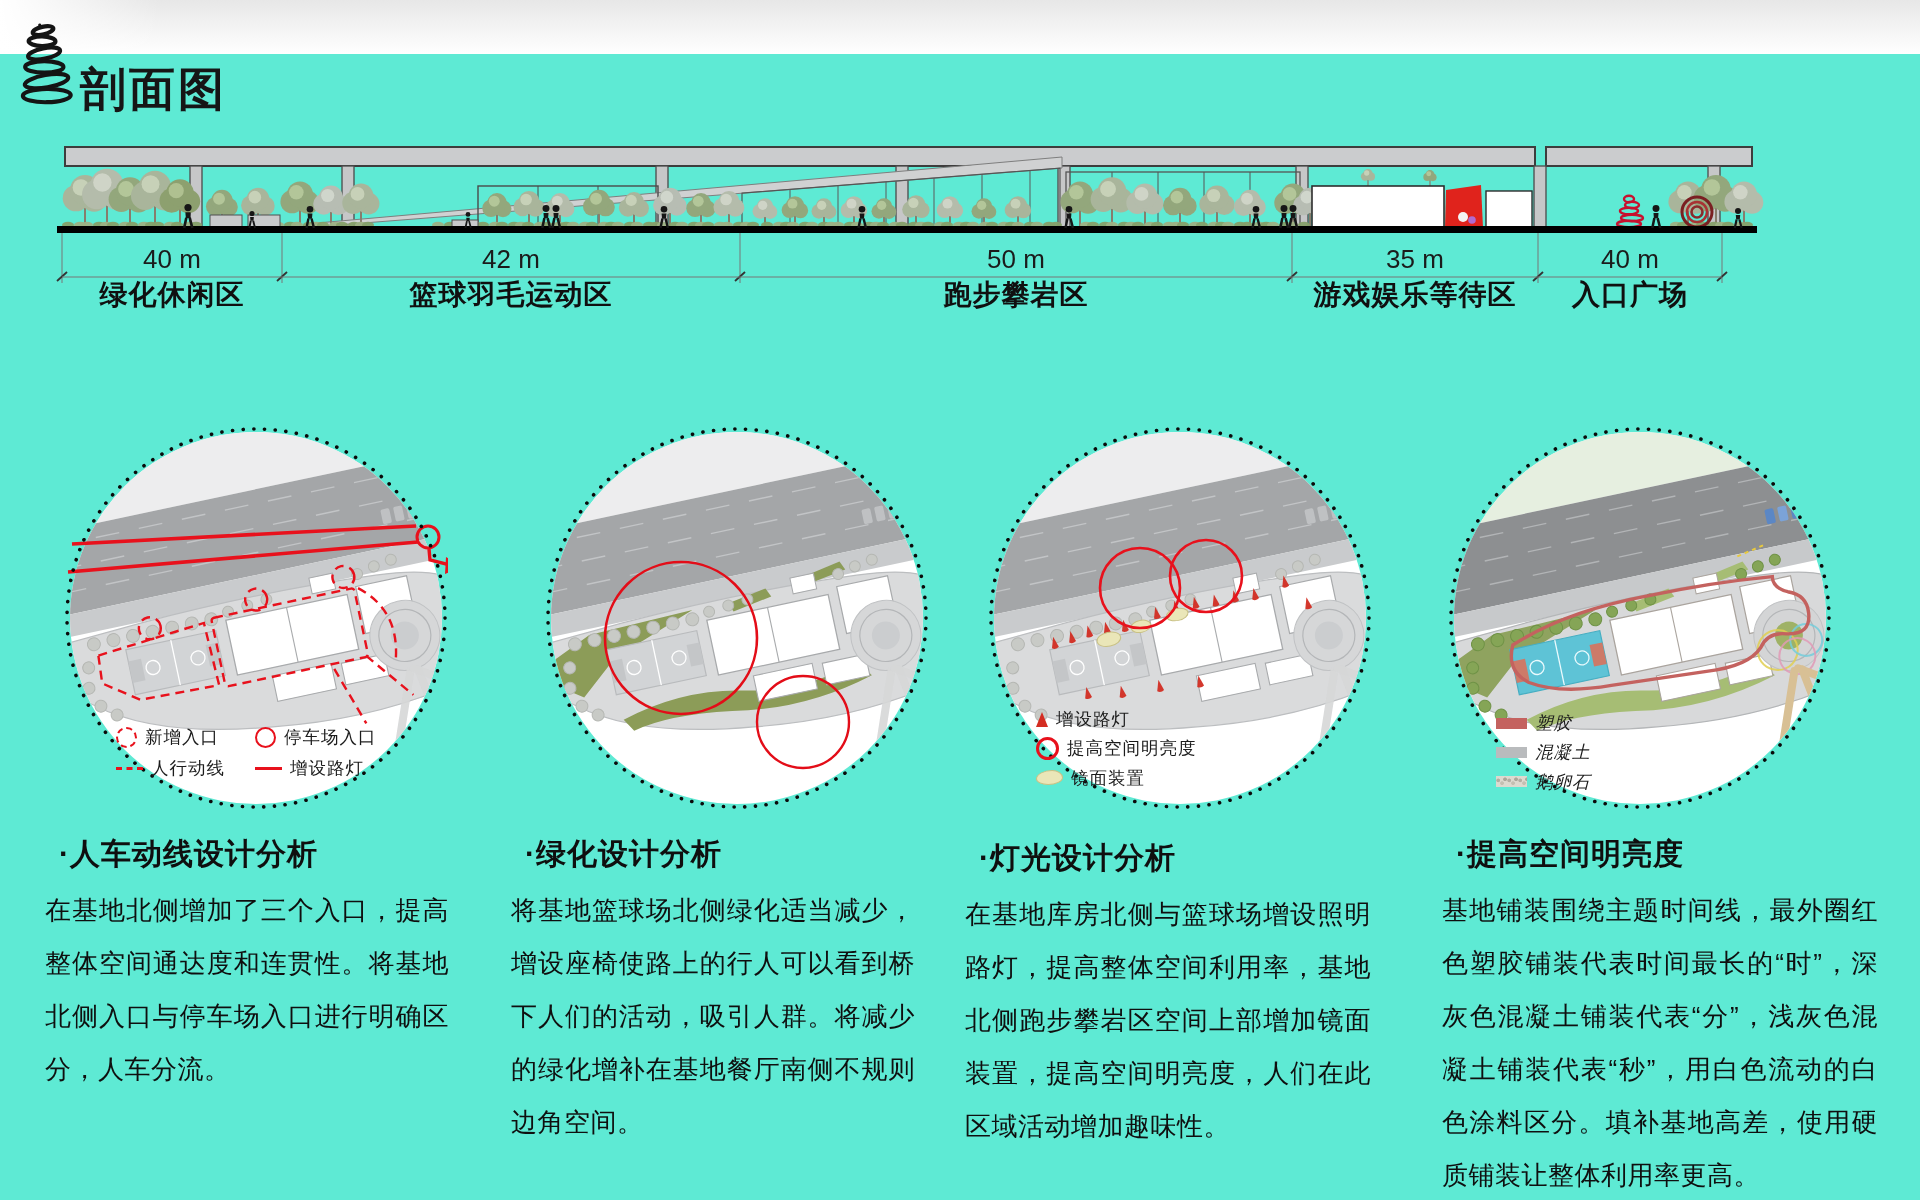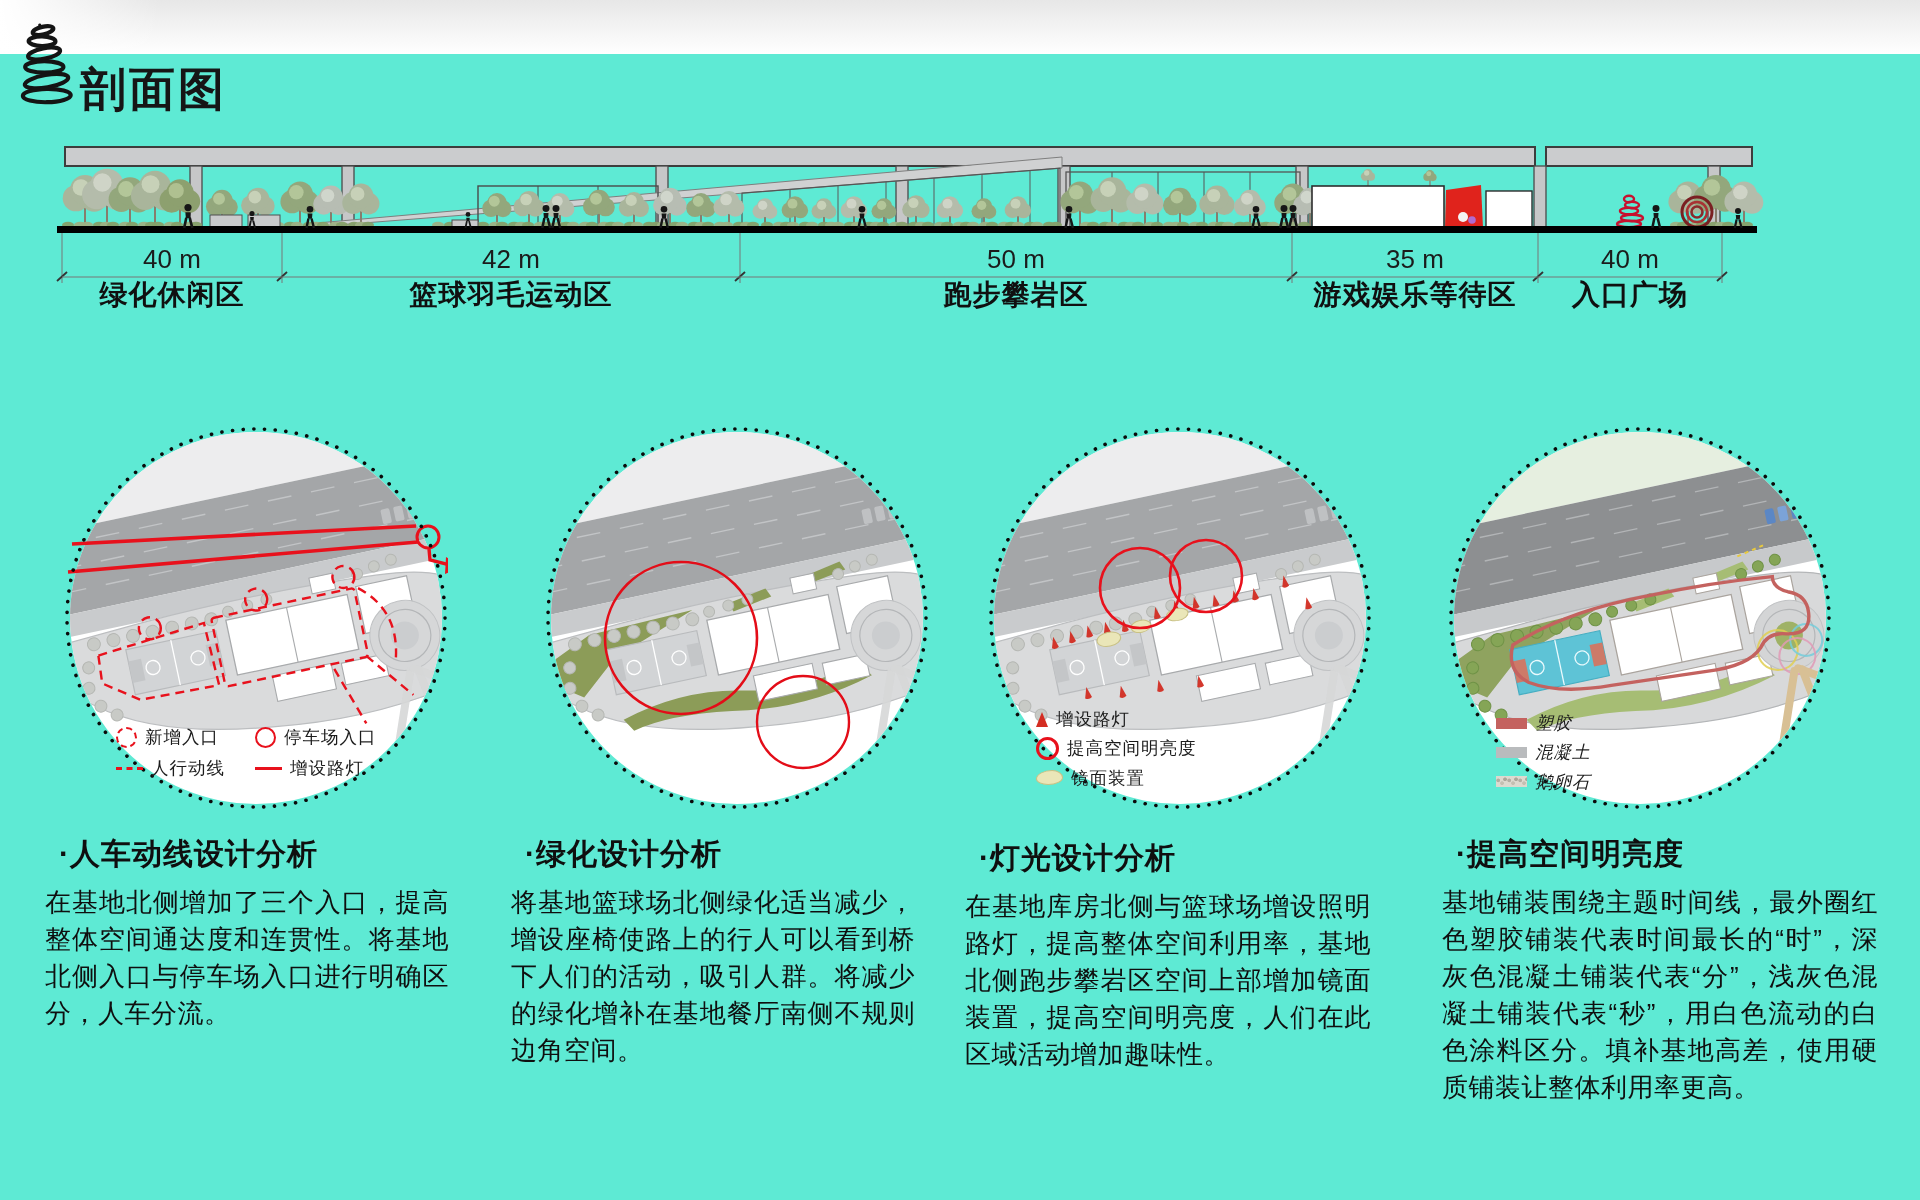--- a/index.html
+++ b/index.html
@@ -31,21 +31,21 @@
   .ic-blob{width:27px;height:15px;background:#eae6b8;border:1.5px solid #c9c184;border-radius:60% 40% 55% 45%/60% 50% 50% 40%;}
   .ic-swatch-red{width:31px;height:11px;background:#c4625f;}
   .ic-swatch-gray{width:31px;height:11px;background:#b9bbbd;}
   .ic-swatch-pebble{width:31px;height:11px;background:
       radial-gradient(circle at 20% 40%,#b3aea2 1.5px,transparent 2.2px),
       radial-gradient(circle at 55% 65%,#c4bfb2 1.5px,transparent 2.2px),
       radial-gradient(circle at 82% 30%,#aba69a 1.5px,transparent 2.2px),#ddd9cf;
       background-size:11px 11px;}
   .tblock{position:absolute;color:#0f0f0f;}
   .tblock h3{margin:0 0 9px 14px;font-size:30px;font-weight:600;letter-spacing:1px;}
-  .tblock p{margin:0;font-size:26px;line-height:37px;text-align:justify;letter-spacing:0.5px;}
+  .tblock p{margin:0;font-size:26px;line-height:53px;text-align:justify;letter-spacing:0.5px;}
   #t-0{left:45px;top:834px;width:404px;}
   #t-1{left:511px;top:834px;width:404px;}
   #t-2{left:965px;top:838px;width:406px;}
   #t-3{left:1442px;top:834px;width:436px;}
 </style>
 </head>
 <body>
 
 <div class="page">
   <div class="top-band"></div>

